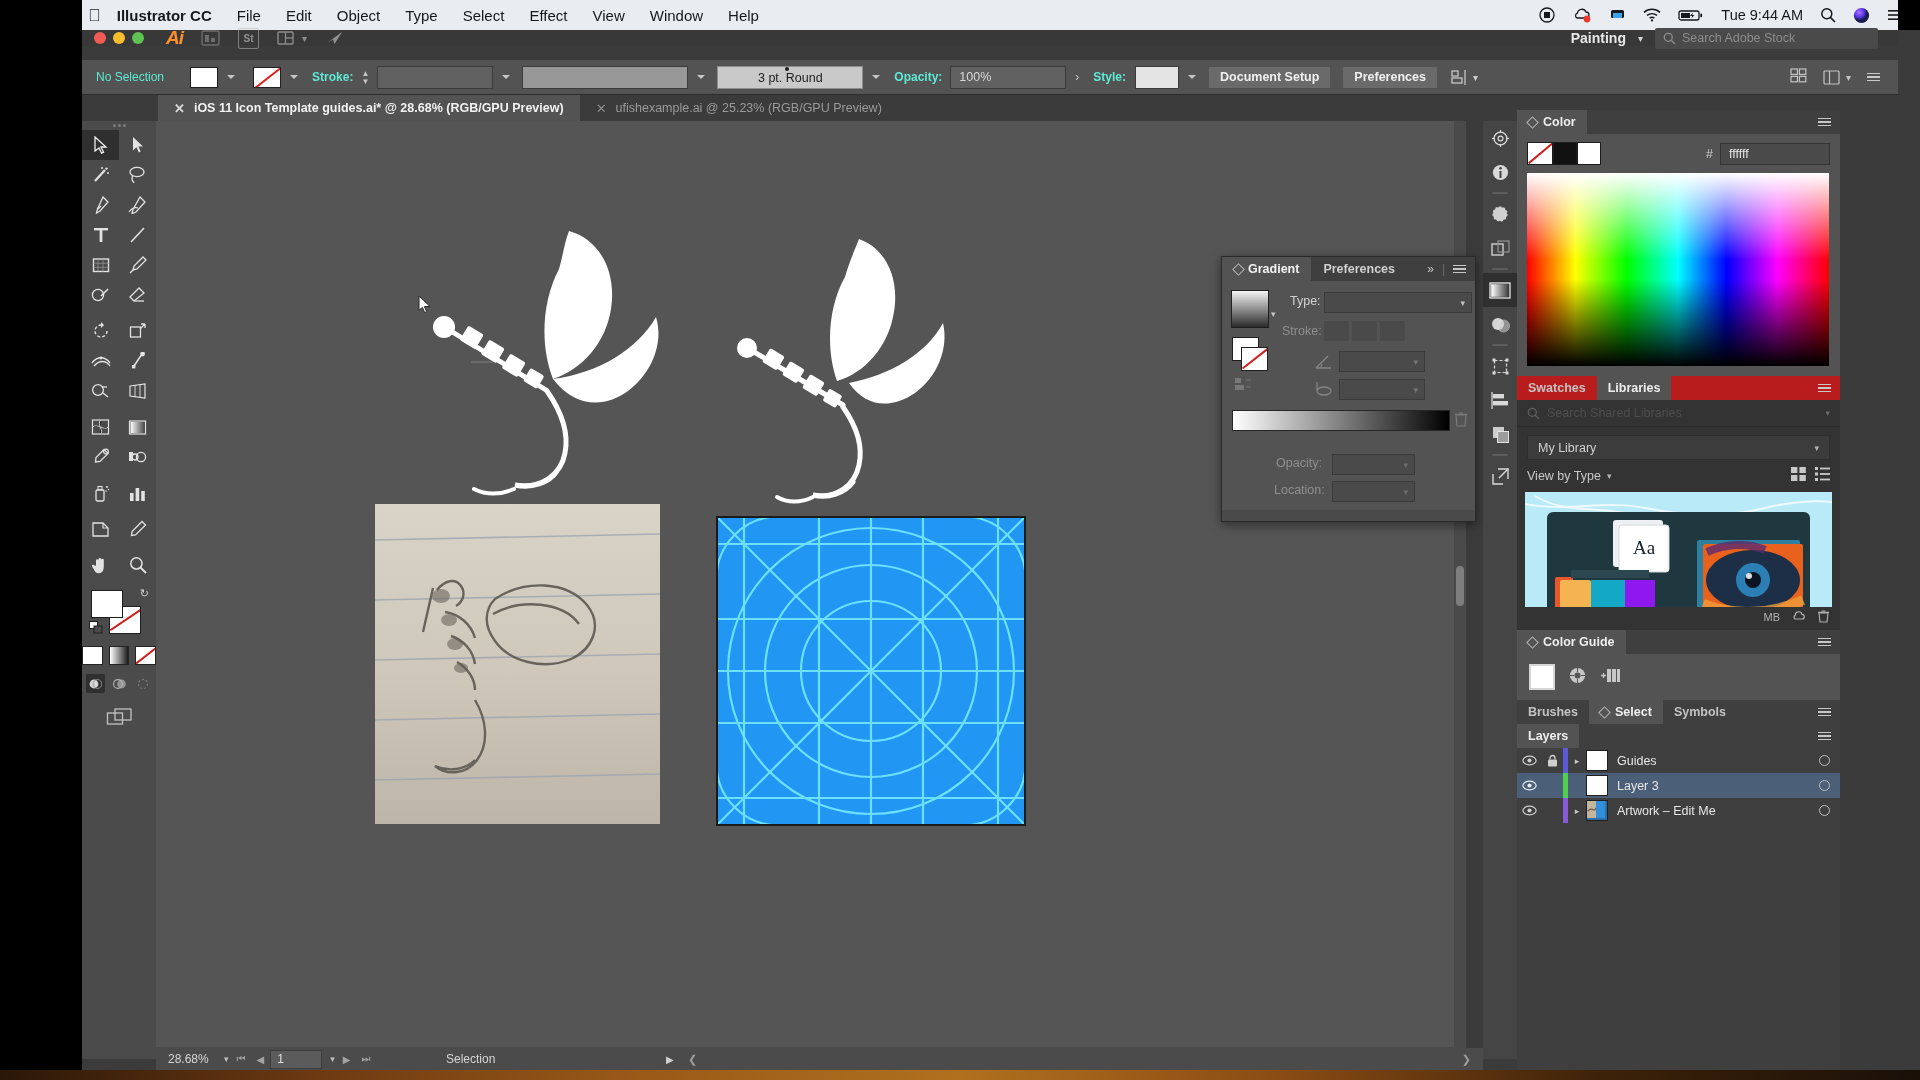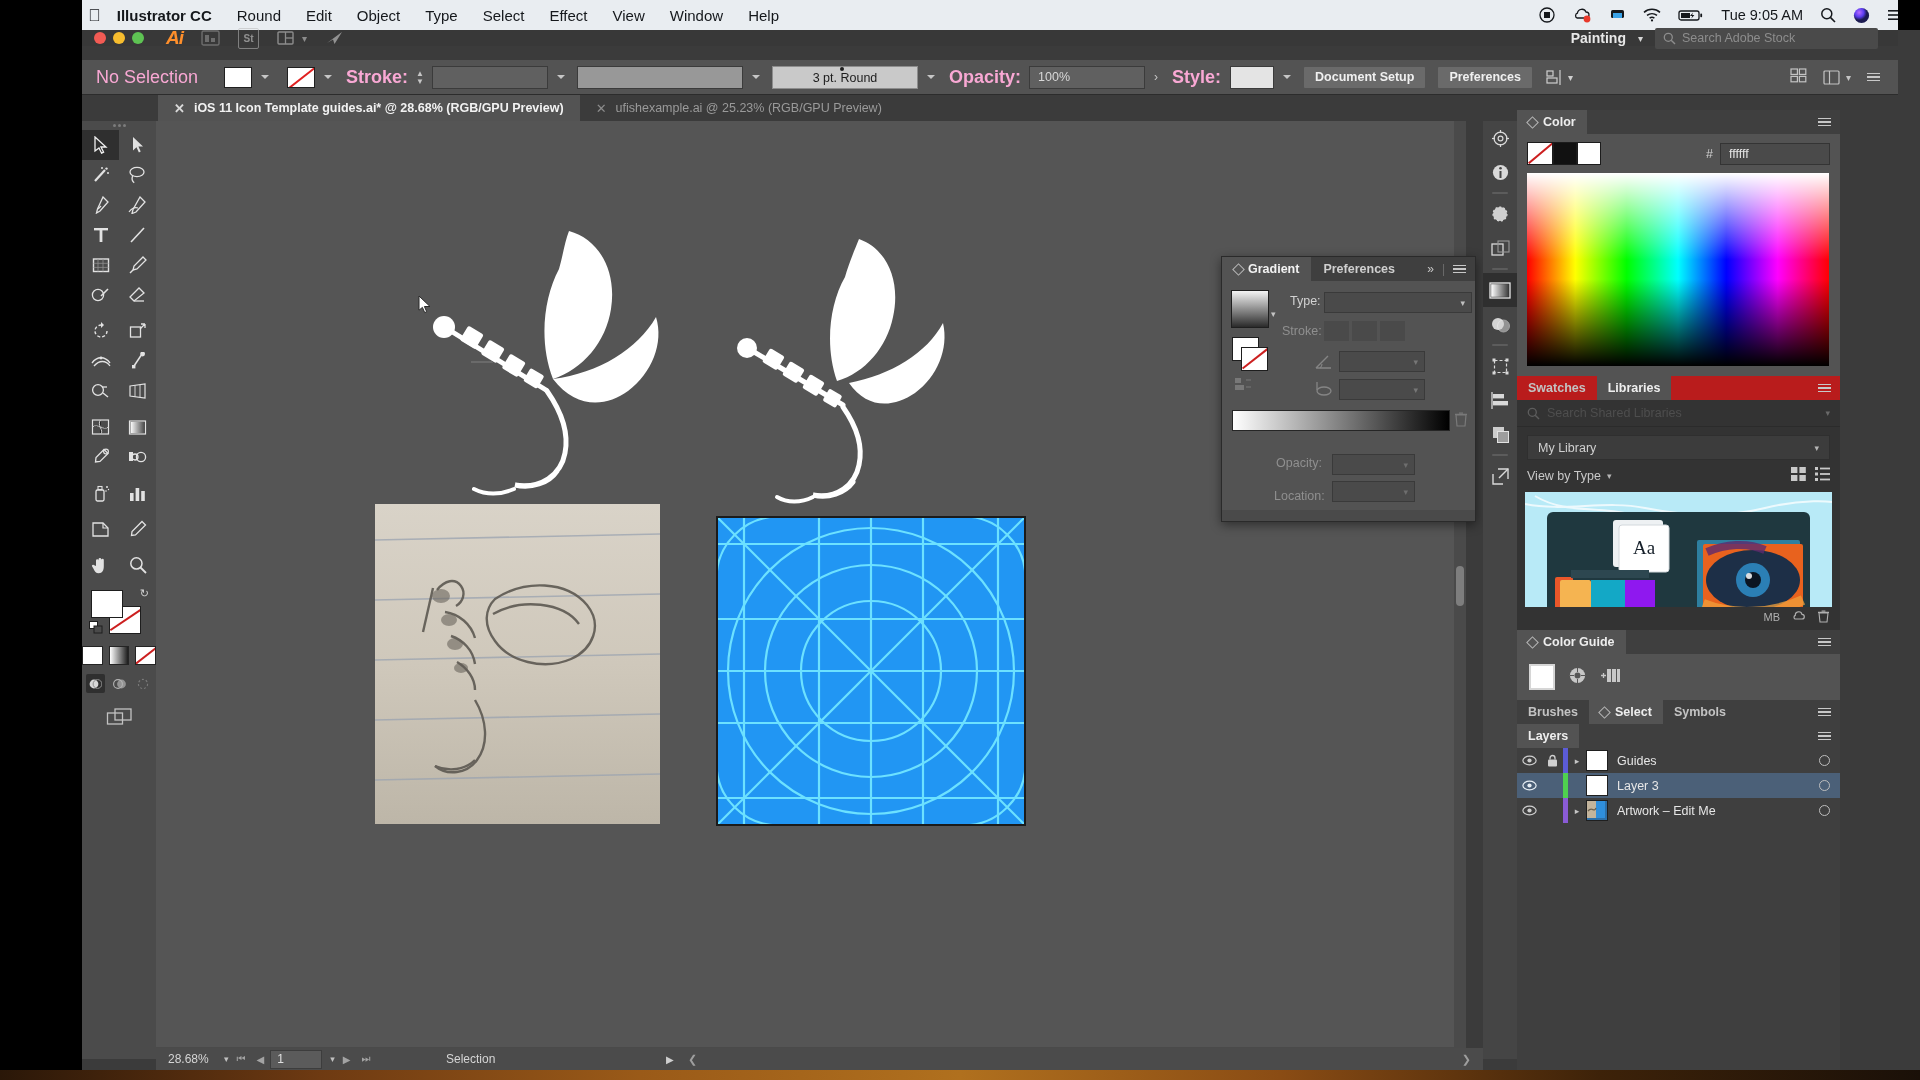--- a/index.html
+++ b/index.html
@@ -31,21 +31,21 @@
   .st-badge{width:19px;height:19px;border:1.4px solid #b9b9b9;border-radius:2px;
        color:#d8d8d8;font-size:10px;display:flex;align-items:center;justify-content:center;font-weight:bold;}
   .appright{margin-left:auto;display:flex;align-items:center;padding-right:20px;gap:12px;}
   .ws-name{color:#e8e8e8;font-size:14px;font-weight:bold;}
   .stock-search{width:215px;height:21px;background:#4a4a4a;border-radius:2px;display:flex;
        align-items:center;padding-left:8px;gap:6px;color:#8d8d8d;font-size:12.5px;}
 
   
   .ctrlbar{position:absolute;left:82px;top:60px;width:1816px;height:34px;background:#535353;
            display:flex;align-items:center;border-bottom:1px solid #2c2c2c;}
-  .cb-label{color:#f9a8d4;font-size:18px;margin-left:14px;}
+  .cb-label{color:#5eead4;font-size:12px;margin-left:14px;}
   .cb-label.b{font-weight:bold;}
   .sw-white{width:26px;height:19px;background:#fff;border:1px solid #202020;margin-left:26px;}
   .sw-none{width:26px;height:19px;background:#fff;border:1px solid #202020;margin-left:18px;position:relative;overflow:hidden;}
   .sw-none:after{content:"";position:absolute;left:-4px;top:9px;width:36px;height:2.4px;background:#e02020;
        transform:rotate(-38deg);}
   .caret{width:0;height:0;border-left:4px solid transparent;border-right:4px solid transparent;
        border-top:4.5px solid #c6c6c6;margin-left:9px;}
   .stepper{margin-left:8px;display:flex;flex-direction:column;gap:1px;color:#c6c6c6;font-size:8px;line-height:7px;}
   .field{height:21px;background:#606060;border:1px solid #3b3b3b;display:flex;align-items:center;
        color:#d8d8d8;font-size:12.5px;padding:0 8px;}
@@ -173,21 +173,21 @@
 </style>
 </head>
 <body>
 
 <div id="app">
 
   <div class="macbar">
     <div class="lblack"></div>
     <div class="apple"></div>
     <div class="mi bold">Illustrator CC</div>
-    <div class="mi">Round</div>
+    <div class="mi">File</div>
     <div class="mi">Edit</div>
     <div class="mi">Object</div>
     <div class="mi">Type</div>
     <div class="mi">Select</div>
     <div class="mi">Effect</div>
     <div class="mi">View</div>
     <div class="mi">Window</div>
     <div class="mi">Help</div>
 
     <div class="macright">
@@ -218,21 +218,21 @@
           </svg>
         </span>
       <span class="ic">
         <svg width="26" height="14" viewBox="0 0 26 14">
             <rect x="1" y="3" width="20" height="9" rx="2" fill="none" stroke="#15181c" stroke-width="1.3"></rect>
             <rect x="3" y="5" width="9" height="5" fill="#15181c"></rect>
             <path d="M15 4.5l-3 3.5h2.2l-.8 2.5 3-3.6h-2.2z" fill="#15181c"></path>
             <rect x="22.3" y="5.6" width="1.8" height="3.6" rx=".8" fill="#15181c"></rect>
           </svg>
         </span>
-      <span class="clock">Tue 9:05 AM</span>
+      <span class="clock">Tue 9:44 AM</span>
       <span class="ic">
         <svg width="16" height="16" viewBox="0 0 16 16">
             <circle cx="6.8" cy="6.8" r="5" fill="none" stroke="#15181c" stroke-width="1.5"></circle>
             <line x1="10.6" y1="10.6" x2="15" y2="15" stroke="#15181c" stroke-width="1.6"></line>
           </svg>
         </span>
       <span class="ic">
         <svg width="17" height="17" viewBox="0 0 17 17">
             <defs>
               <radialGradient id="sr" cx="35%" cy="30%">
@@ -827,21 +827,21 @@
         <svg width="14" height="16" viewBox="0 0 14 16">
             <path d="M2 4h10l-1 11H3z" fill="none" stroke="#c0c0c0" stroke-width="1.2"></path>
             <path d="M1 3.4h12M5 2h4" stroke="#c0c0c0" stroke-width="1.2"></path>
           </svg></span>
 
       <span class="lbl-dim" style="position:absolute;left:54px;top:175px;">Opacity:</span>
       <span class="ifield" style="position:absolute;left:110px;top:173px;width:75px;display:flex;align-items:center;justify-content:flex-end;padding-right:6px;">
         <span style="color:#6e6e6e;font-size:9px;">▾</span>
         </span>
 
-      <span class="lbl-dim" style="position:absolute;left:52px;top:208px;">Location:</span>
+      <span class="lbl-dim" style="position:absolute;left:52px;top:202px;">Location:</span>
       <span class="ifield" style="position:absolute;left:110px;top:200px;width:75px;display:flex;align-items:center;justify-content:flex-end;padding-right:6px;">
         <span style="color:#6e6e6e;font-size:9px;">▾</span>
         </span>
     </div>
     <div class="gp-foot"></div>
   </div>
 
   <div class="dockstrip">
     <div class="ds-item">
       <svg width="19" height="19" viewBox="0 0 19 19">

